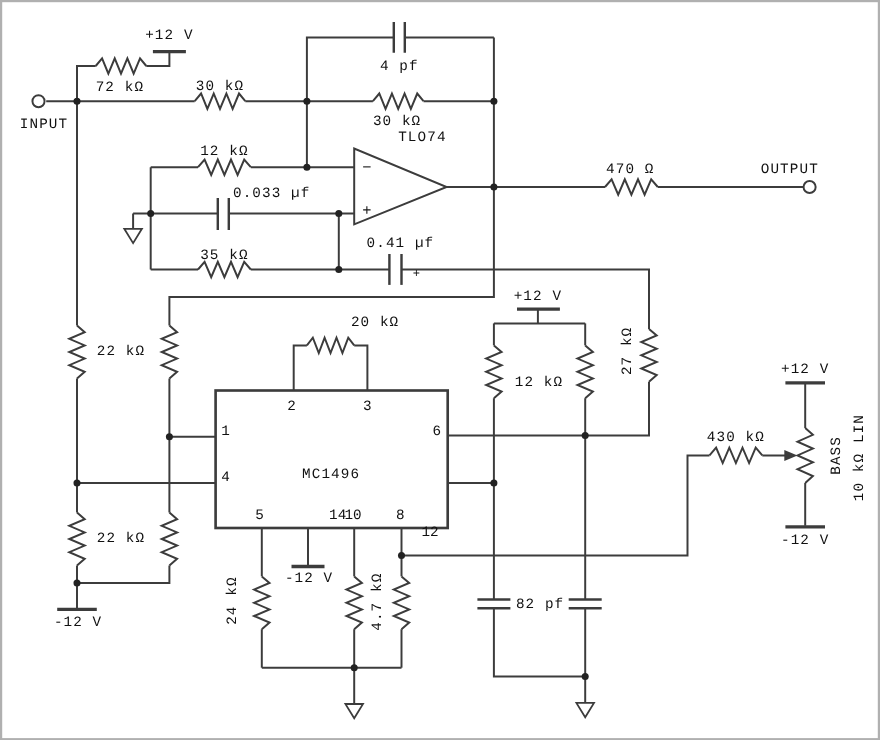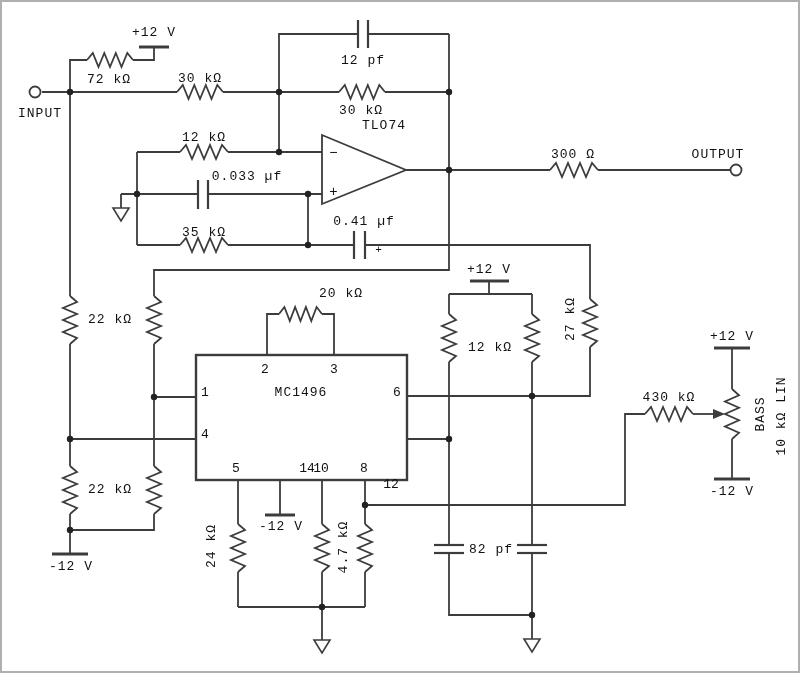--- a/index.html
+++ b/index.html
@@ -151,33 +151,33 @@
 
   <span class="lbl" style="left:152px;top:30px;">+12 V</span>
   <span class="lbl" style="left:487px;top:267px;">+12 V</span>
   <span class="lbl" style="left:730px;top:334px;">+12 V</span>
   <span class="lbl" style="left:69px;top:564px;">-12 V</span>
   <span class="lbl" style="left:279px;top:524px;">-12 V</span>
   <span class="lbl" style="left:730px;top:489px;">-12 V</span>
 
   <span class="lbl" style="left:107px;top:77px;">72 kΩ</span>
   <span class="lbl" style="left:198px;top:76px;">30 kΩ</span>
-  <span class="lbl" style="left:361px;top:58px;">12 pf</span>
+  <span class="lbl" style="left:361px;top:58px;">4 pf</span>
   <span class="lbl" style="left:359px;top:108px;">30 kΩ</span>
   <span class="lbl" style="left:382px;top:123px;">TLO74</span>
   <span class="lbl sign" style="left:332px;top:151px;">−</span>
   <span class="lbl sign" style="left:332px;top:190px;">+</span>
   <span class="lbl" style="left:202px;top:135px;">12 kΩ</span>
   <span class="lbl" style="left:245px;top:174px;">0.033 µf</span>
   <span class="lbl" style="left:202px;top:230px;">35 kΩ</span>
   <span class="lbl" style="left:362px;top:219px;">0.41 µf</span>
   <span class="lbl sign" style="left:377px;top:248px;font-size:11px;">+</span>
-  <span class="lbl" style="left:571px;top:152px;">300 Ω</span>
+  <span class="lbl" style="left:571px;top:152px;">470 Ω</span>
   <span class="lbl" style="left:299px;top:291px;margin-left:40px;">20 kΩ</span>
-  <span class="lbl" style="left:299px;top:390px;text-align:right;">MC1496</span>
+  <span class="lbl" style="left:299px;top:429px;text-align:right;">MC1496</span>
   <span class="lbl" style="left:108px;top:317px;">22 kΩ</span>
   <span class="lbl" style="left:108px;top:487px;">22 kΩ</span>
   <span class="lbl" style="left:488px;top:345px;">12 kΩ</span>
   <span class="lbl rot" style="left:568px;top:317px;">27 kΩ</span>
   <span class="lbl rot" style="left:209px;top:544px;">24 kΩ</span>
   <span class="lbl rot" style="left:341px;top:545px;">4.7 kΩ</span>
   <span class="lbl" style="left:489px;top:547px;">82 pf</span>
   <span class="lbl" style="left:667px;top:395px;">430 kΩ</span>
   <span class="lbl rot" style="left:758px;top:412px;">BASS</span>
   <span class="lbl rot" style="left:779px;top:414px;">10 kΩ LIN</span>

